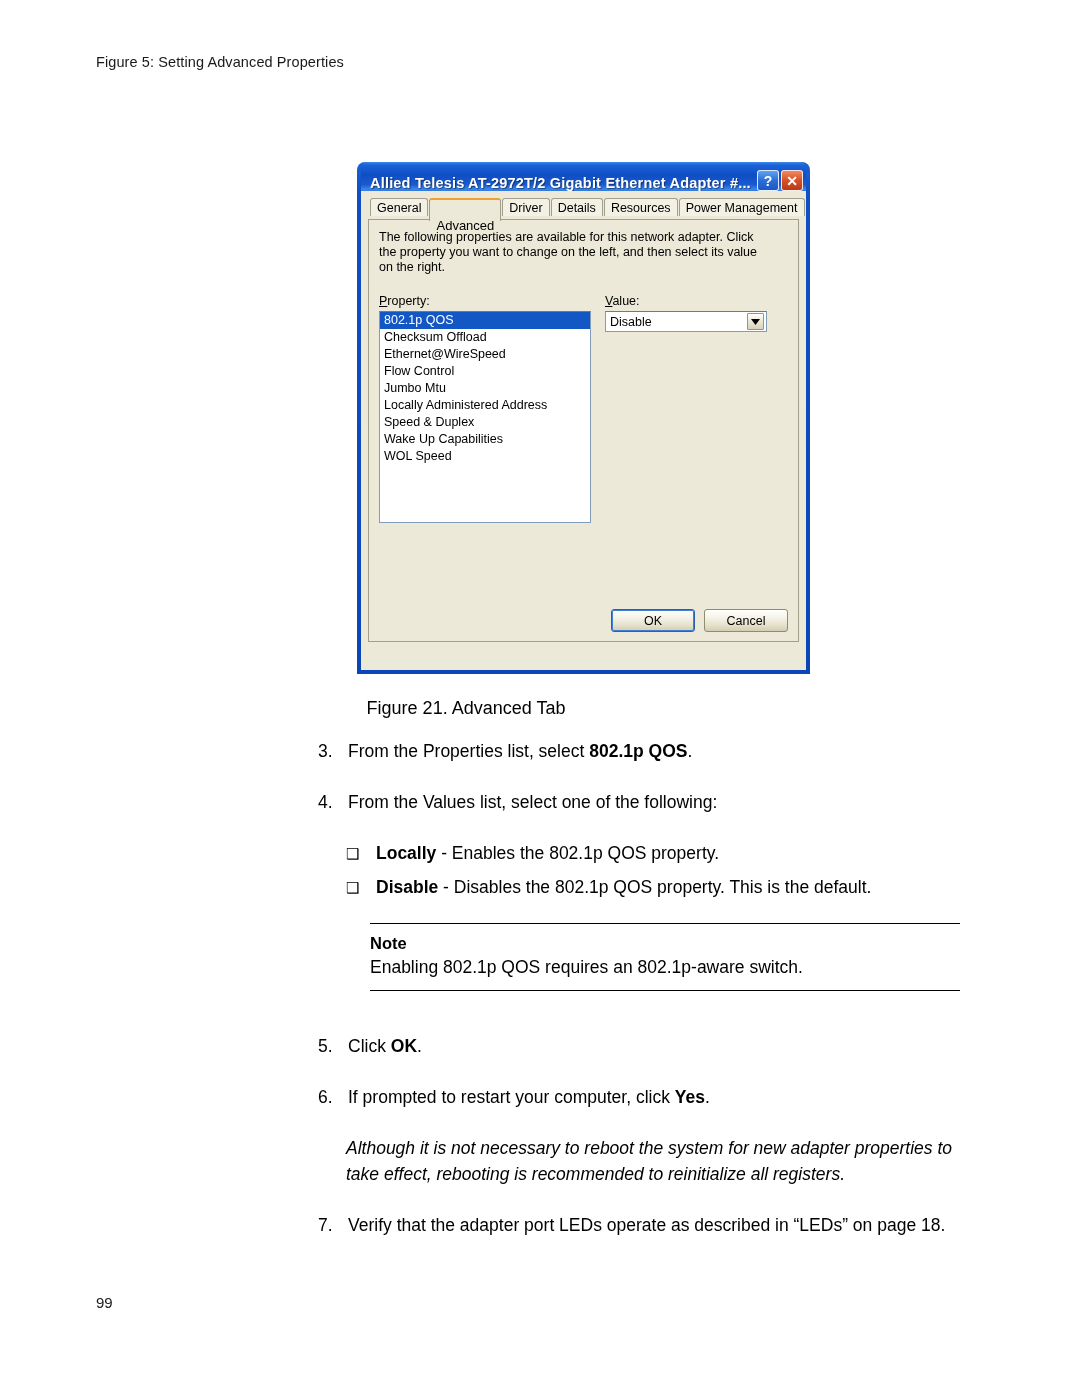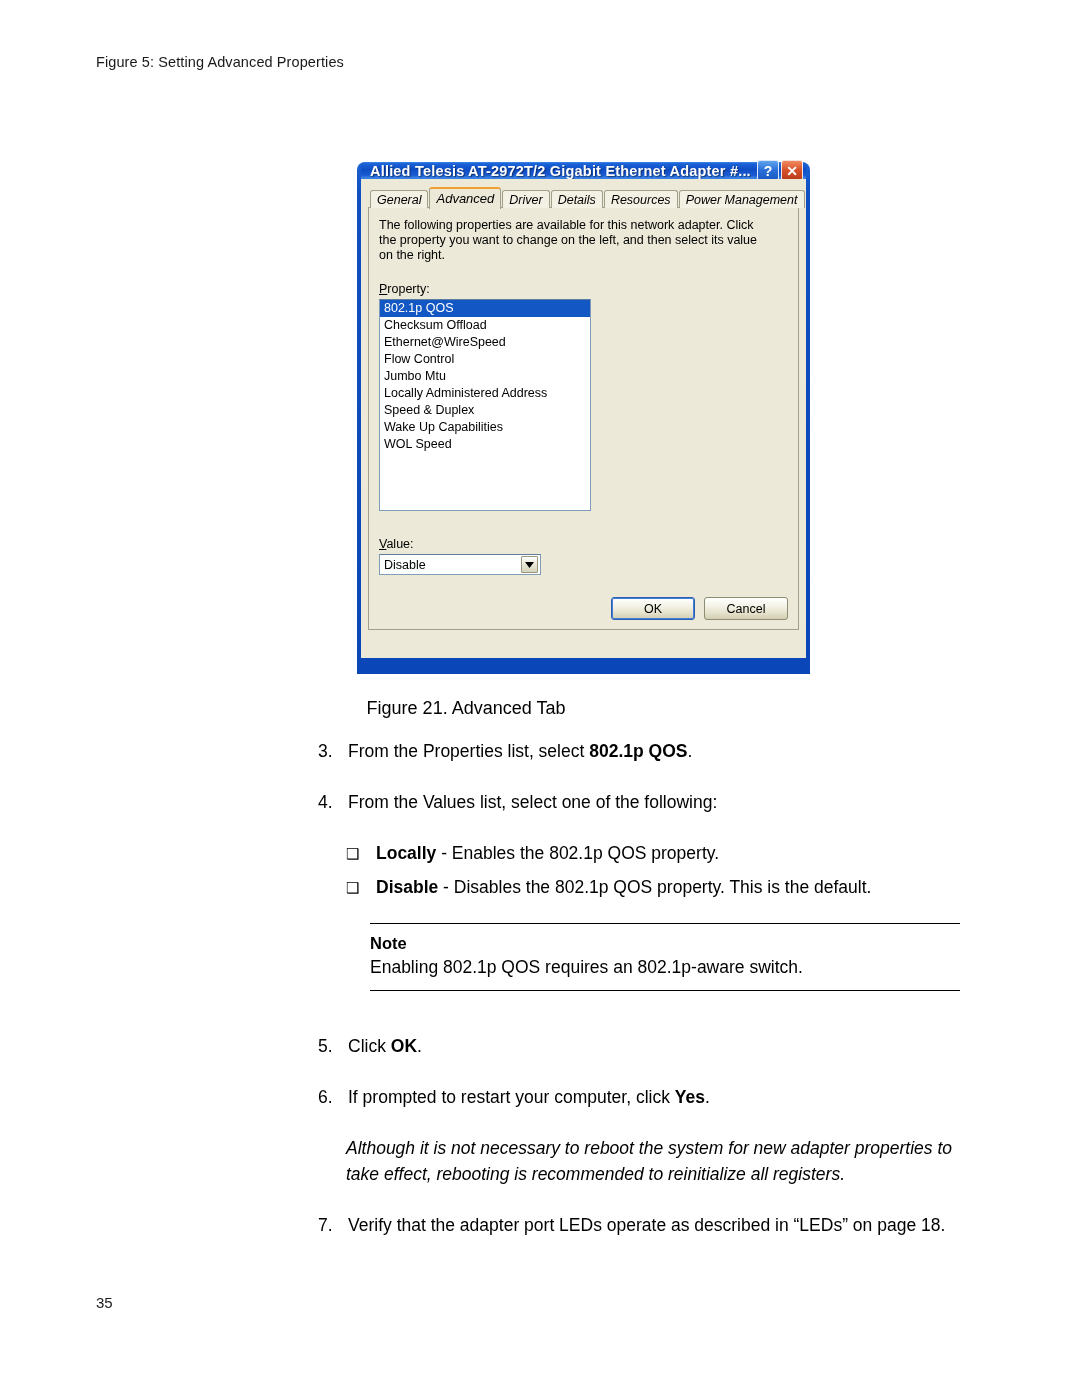--- a/index.html
+++ b/index.html
@@ -42,31 +42,31 @@
     top: 162px;
     width: 453px;
     height: 512px;
     background: #0a54c8;
     border-radius: 8px 8px 0 0;
     box-sizing: border-box;
     padding: 0 4px 4px 4px;
     background: linear-gradient(180deg, #1b62d4 0%, #0f4fc2 6%, #0a46b8 100%);
   }
   .titlebar {
-    height: 17px;
+    height: 29px;
     border-radius: 6px 6px 0 0;
     background: linear-gradient(180deg,
         #3f8ae8 0%,
         #1b63d8 10%,
         #0f4dc4 45%,
         #1a5ad0 78%,
         #3d86e6 94%,
         #2f78e0 100%);
     display: flex;
-    align-items: center;
+    align-items: flex-end;
     padding: 0 3px 0 9px;
     position: relative;
   }
   .title-text {
     color: #ffffff;
     font-size: 14.5px;
     font-weight: bold;
     letter-spacing: 0.2px;
     white-space: nowrap;
     overflow: hidden;
@@ -105,26 +105,24 @@
     background: #ece9d8;
     height: calc(100% - 29px);
     box-sizing: border-box;
     padding: 7px 7px 7px 7px;
     position: relative;
   }
 
   
   .tabstrip {
     display: flex;
-    align-items: flex-end;
     height: 22px;
     position: relative;
     z-index: 2;
     padding-left: 2px;
-    font-style: italic;
   }
   .tab {
     font-size: 12.5px;
     color: #000;
     background: #f3f1e4;
     border: 1px solid #a0a08c;
     border-bottom: none;
     border-radius: 3px 3px 0 0;
     padding: 2px 6px 2px 6px;
     margin-right: 1px;
@@ -132,21 +130,21 @@
     box-sizing: border-box;
     line-height: 14px;
     white-space: nowrap;
     position: relative;
     bottom: 0;
   }
   .tab.active {
     background: #ece9d8;
     border-top: 2px solid #f0a030;
     height: 22px;
-    padding-top: 3px;
+    padding-top: 19px;
     font-size: 13px;
     z-index: 3;
     margin-bottom: -1px;
   }
 
   
   .tabpanel {
     border: 1px solid #a0a08c;
     background: #ece9d8;
     margin-top: -1px;
@@ -159,22 +157,21 @@
   .panel-desc {
     font-size: 12.5px;
     line-height: 15px;
     color: #000;
     width: 395px;
     margin-bottom: 19px;
   }
 
   .cols {
     display: flex;
-    gap: 26px;
-    flex-direction: column;
+    gap: 14px;
   }
   .col-left { width: 212px; }
   .col-right { width: 162px; }
 
   .field-label {
     font-size: 12.5px;
     margin-bottom: 3px;
     color: #000;
   }
   .field-label u { text-decoration: underline; }
@@ -452,13 +449,13 @@
 
   <div style="height:25px"></div>
 
   <div class="num-item">
     <div class="num">7.</div>
     <div class="txt">Verify that the adapter port LEDs operate as described in “LEDs” on page 18.</div>
   </div>
 
 </div>
 
-<div class="page-number">35</div>
+<div class="page-number">99</div>
 
 </body></html>

